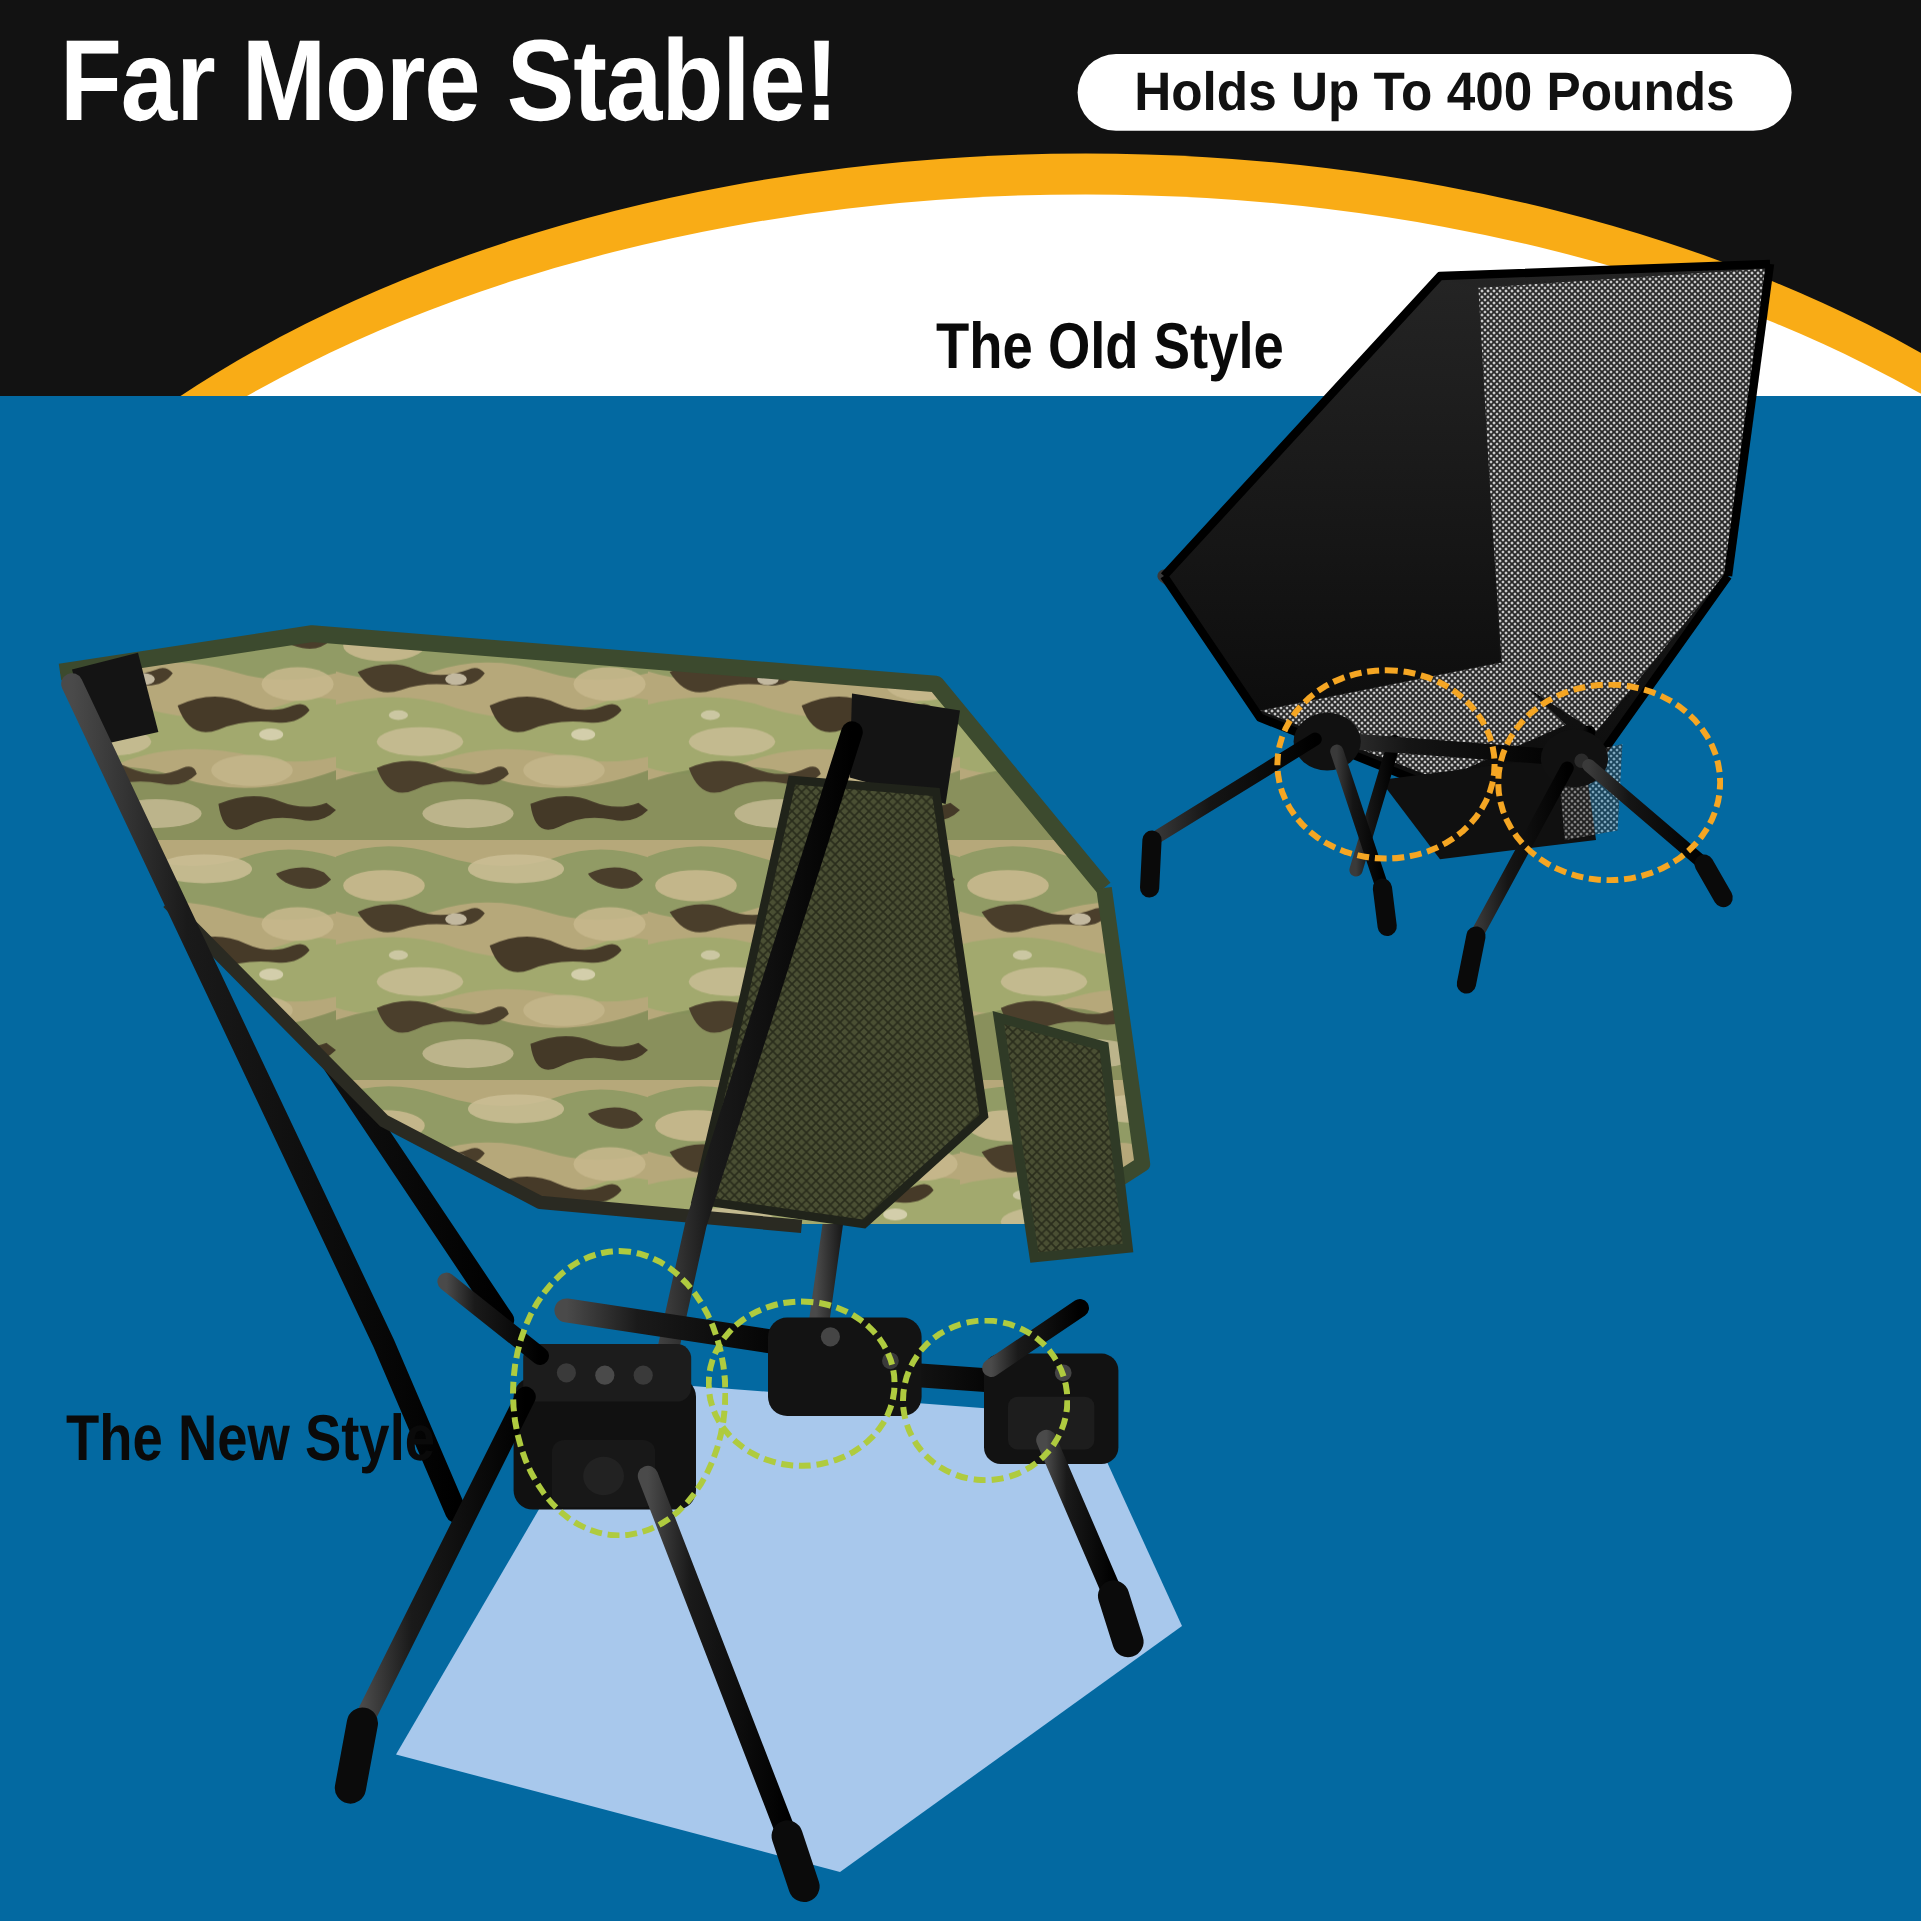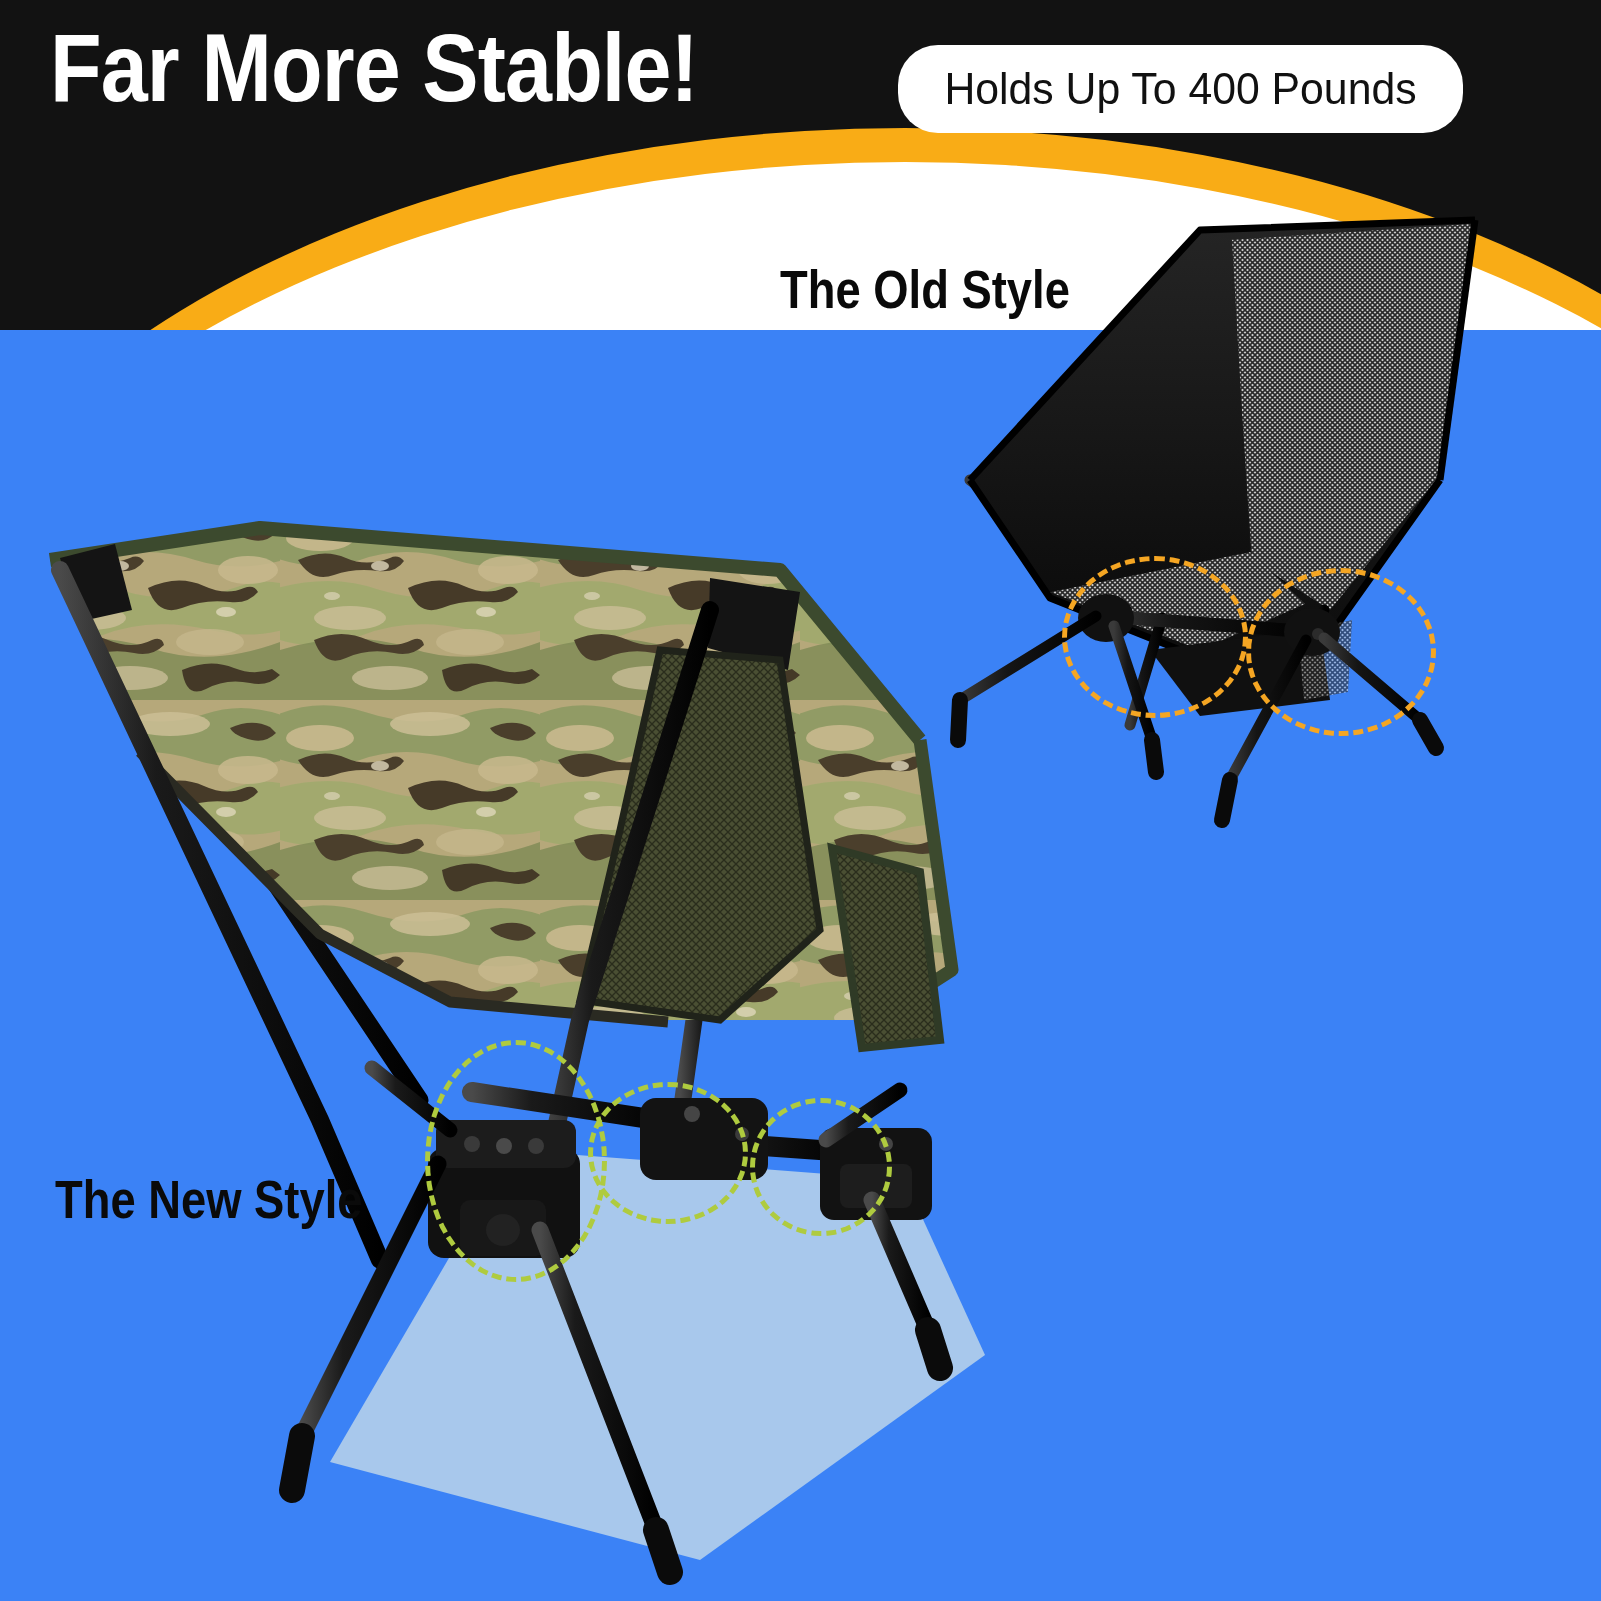--- a/index.html
+++ b/index.html
@@ -1,19 +1,19 @@
 <!DOCTYPE html>
 <html><head>
 <meta charset="utf-8">
 <title>Far More Stable — Camping Chair Comparison</title>
 <style>
   html,body{margin:0;padding:0;background:#fff;}
   body{font-family:"Liberation Sans", sans-serif;}
   #stage{
-    position:relative;width:1601px;height:1601px;overflow:hidden;background:#3b82f6;
+    position:relative;width:1601px;height:1601px;overflow:hidden;background:#0369a1;
   }
 
   
   .header-band{
     position:absolute;left:0;top:0;width:1601px;height:330px;overflow:hidden;
   }
   .header-black{
     position:absolute;left:0;top:0;width:1601px;height:330px;background:#121212;
   }
   
@@ -28,22 +28,22 @@
 
   .headline{
     position:absolute;left:50px;top:18px;
     font-family:"Liberation Sans Narrow","Liberation Sans",sans-serif;
     font-weight:bold;font-size:96px;line-height:100px;color:#ffffff;
     letter-spacing:-1px;white-space:nowrap;
     transform:scaleX(0.88);transform-origin:left center;
   }
   .badge{
     position:absolute;left:898px;top:45px;
-    height:88px;padding:0 34px;border-radius:40px;background:#ffffff;
-    display:flex;align-items:center;justify-content:flex-start;
+    height:64px;padding:0 34px;border-radius:40px;background:#ffffff;
+    display:flex;align-items:center;justify-content:flex-start;font-weight:bold;
   }
   .badge-text{
     font-family:"Liberation Sans Narrow","Liberation Sans",sans-serif;
     font-size:45px;color:#111111;white-space:nowrap;
     transform:scaleX(0.95);transform-origin:center;
   }
 
   
   .style-label{
     position:absolute;

